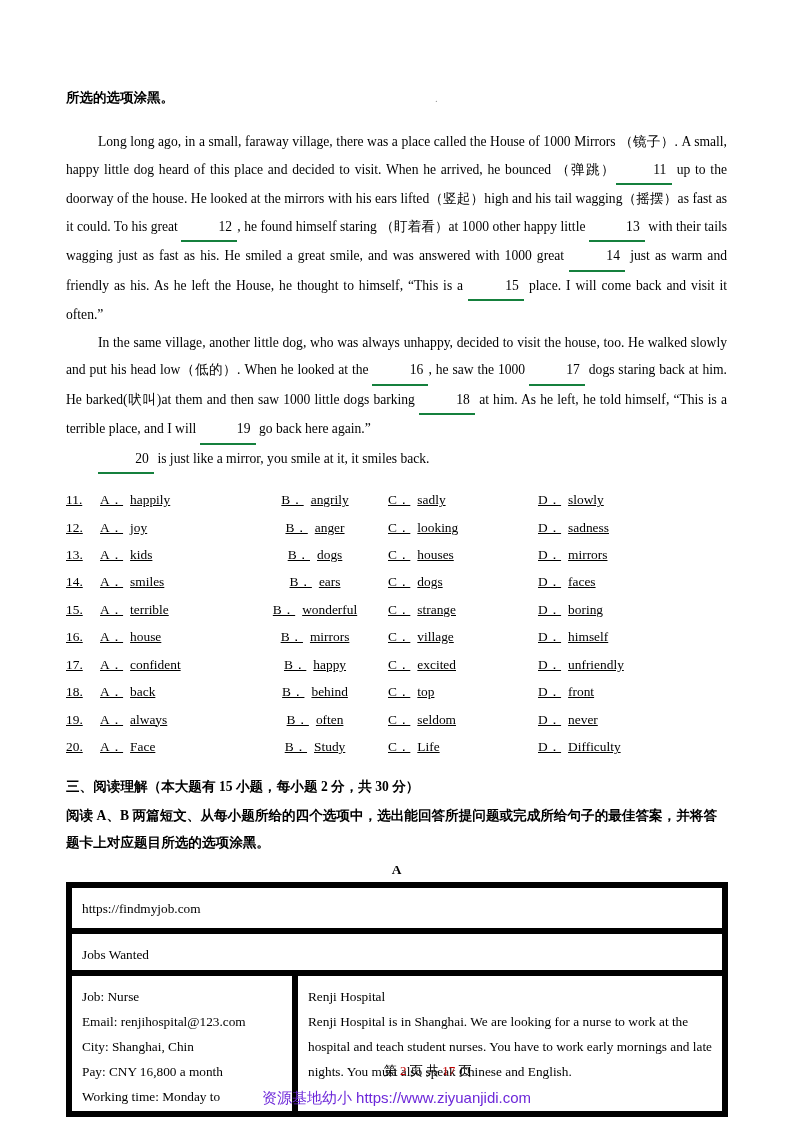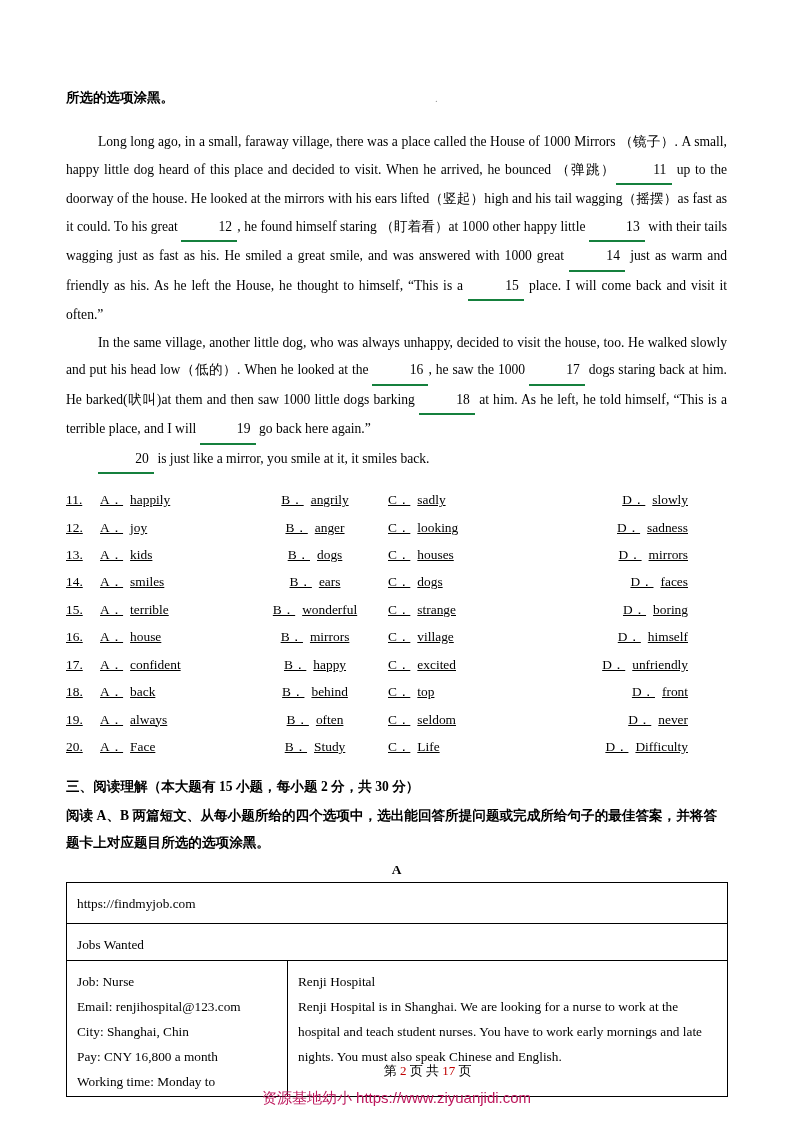--- a/index.html
+++ b/index.html
@@ -58,21 +58,21 @@
   .opt-num {
     width: 34px;
     flex: 0 0 34px;
   }
   .opt-cell {
     flex: 0 0 auto;
   }
   .opt-cell.c1 { width: 142px; }
   .opt-cell.c2 { width: 146px; text-align: center; }
   .opt-cell.c3 { width: 150px; }
-  .opt-cell.c4 { width: 150px; text-align: right; }
+  .opt-cell.c4 { width: 150px; }
   .opt-letter { margin-right: 7px; }
 
   .sec-title {
     font-weight: bold;
     font-size: 13.6px;
     margin-top: 16px;
     line-height: 1.6;
   }
   .sec-inst {
     font-weight: bold;
@@ -88,21 +88,21 @@
     margin-top: 4px;
     line-height: 20px;
   }
   table.jobtable {
     width: 662px;
     border-collapse: collapse;
     margin-top: 2px;
     font-size: 13.3px;
   }
   table.jobtable td {
-    border: 1px solid #000000;
+    border: 6px solid #000000;
     padding: 8px 10px 2px 10px;
     vertical-align: top;
     line-height: 25px;
   }
   td.url-cell { padding-left: 22px; height: 30px; }
   td.jobs-wanted { height: 26px; }
   td.left-col { width: 200px; }
   .cell-line { display: block; }
 
   .footer {
@@ -116,21 +116,21 @@
     margin-left: 31px;
   }
   .footer .pg { color: #c00000; }
   .watermark {
     position: absolute;
     left: 0;
     bottom: 14px;
     width: 793px;
     text-align: center;
     font-size: 15px;
-    color: #be185d;
+    color: #6d28d9;
     font-family: "Liberation Sans", sans-serif;
   }
   .dot-mark {
     position: absolute;
     left: 435px;
     top: 92px;
     color: #9a9a9a;
     font-size: 11px;
   }
 </style>

